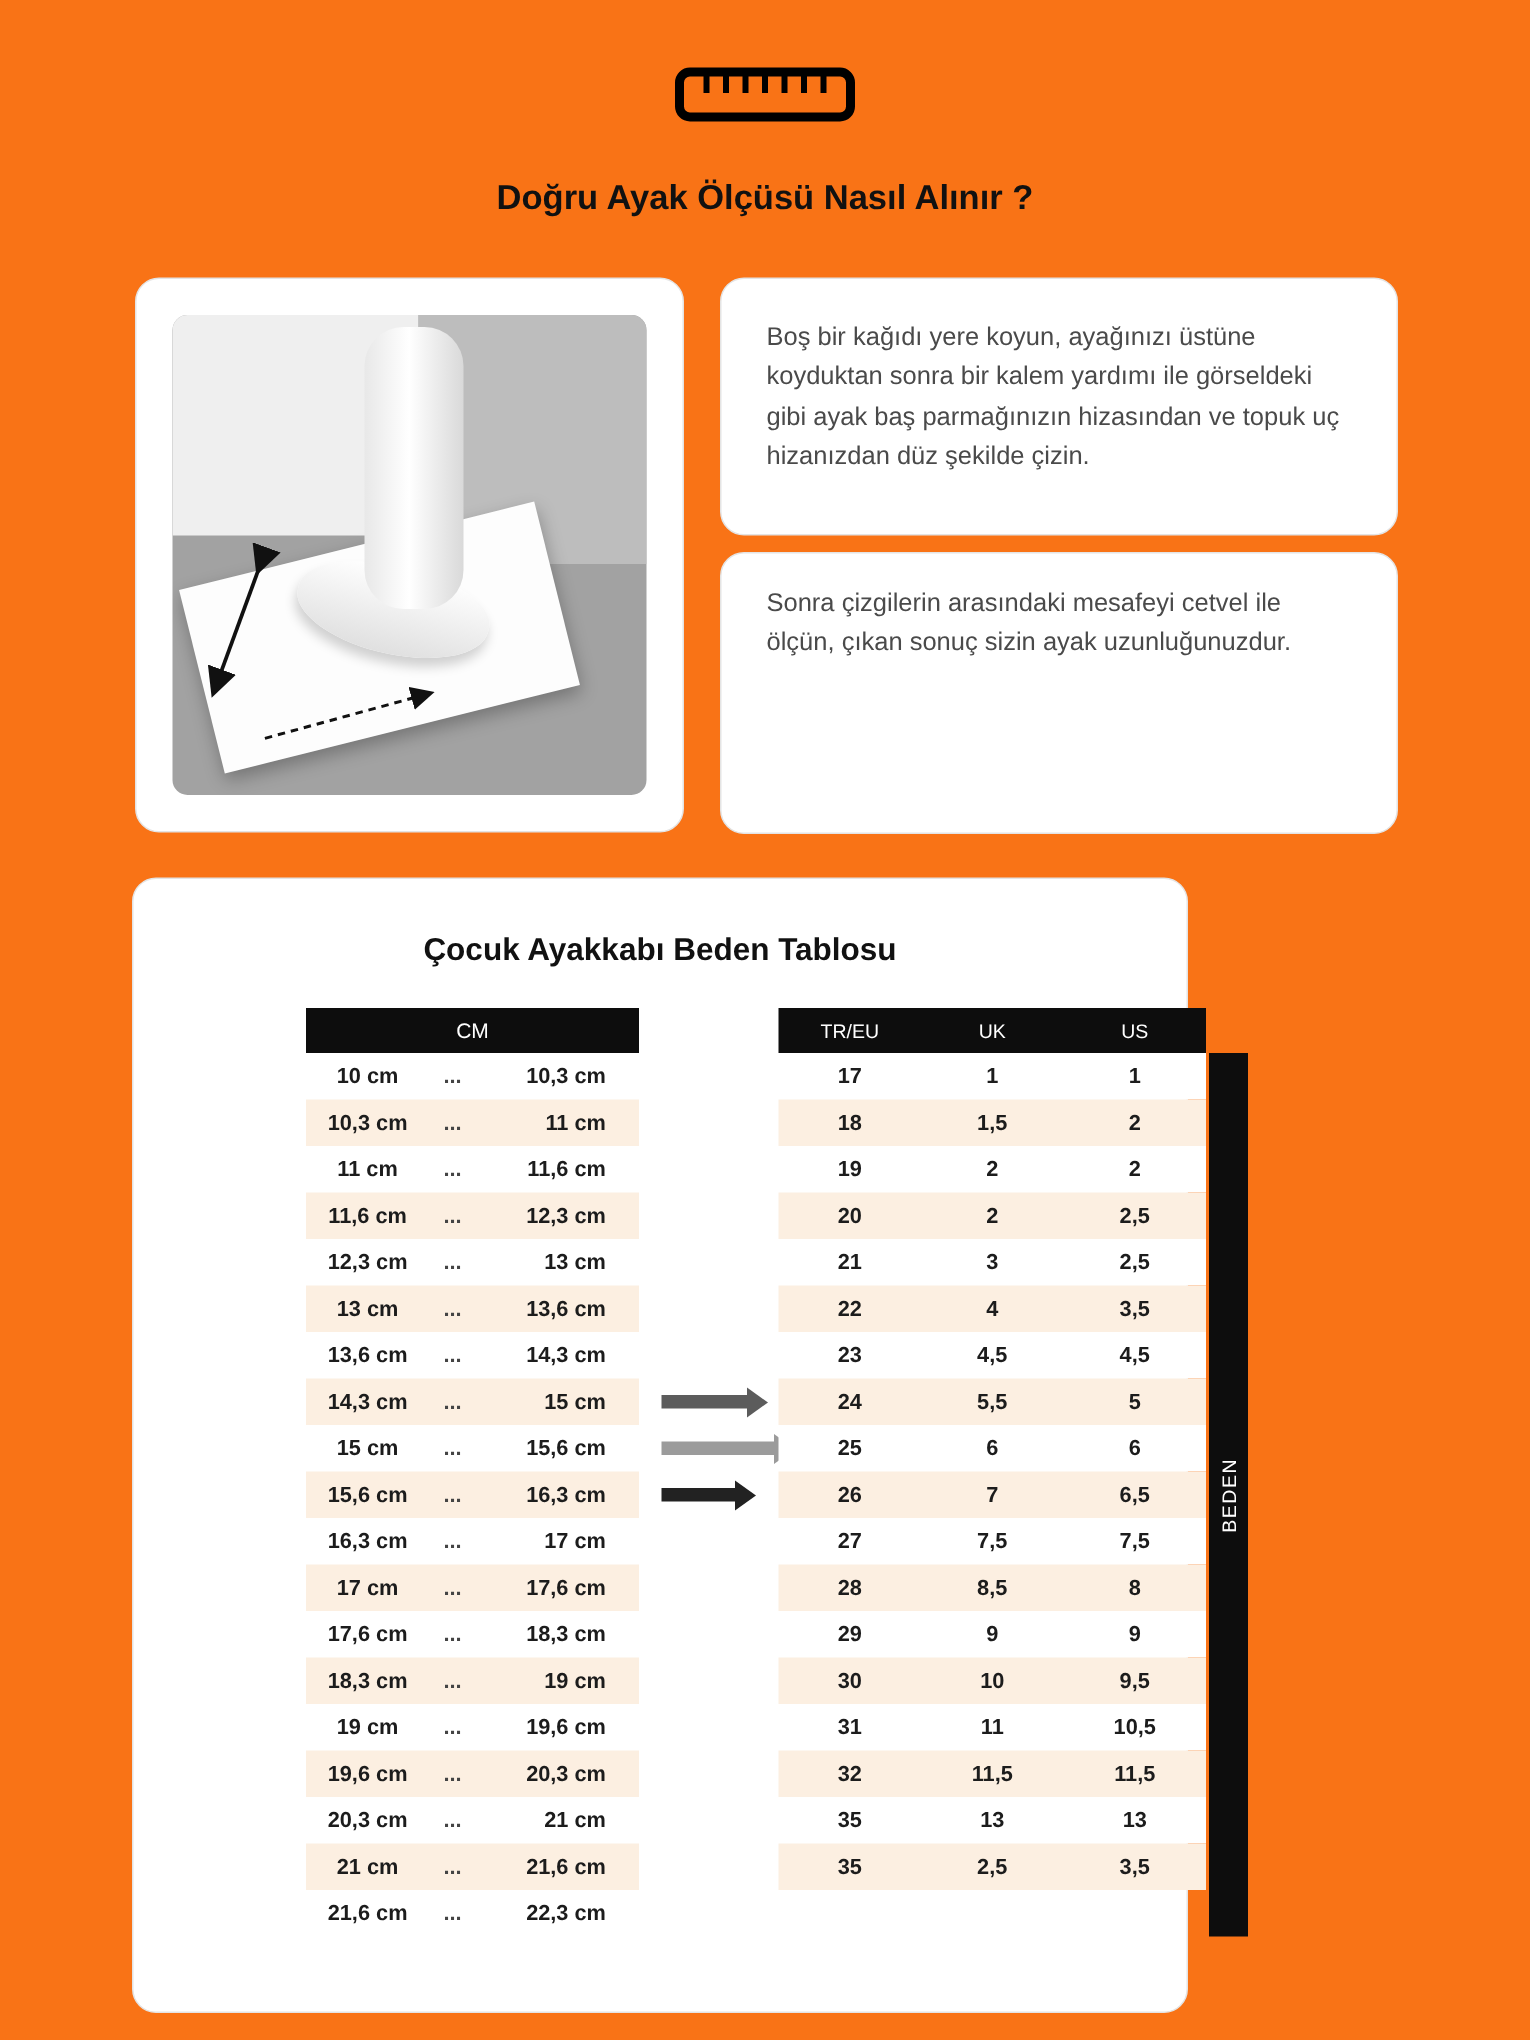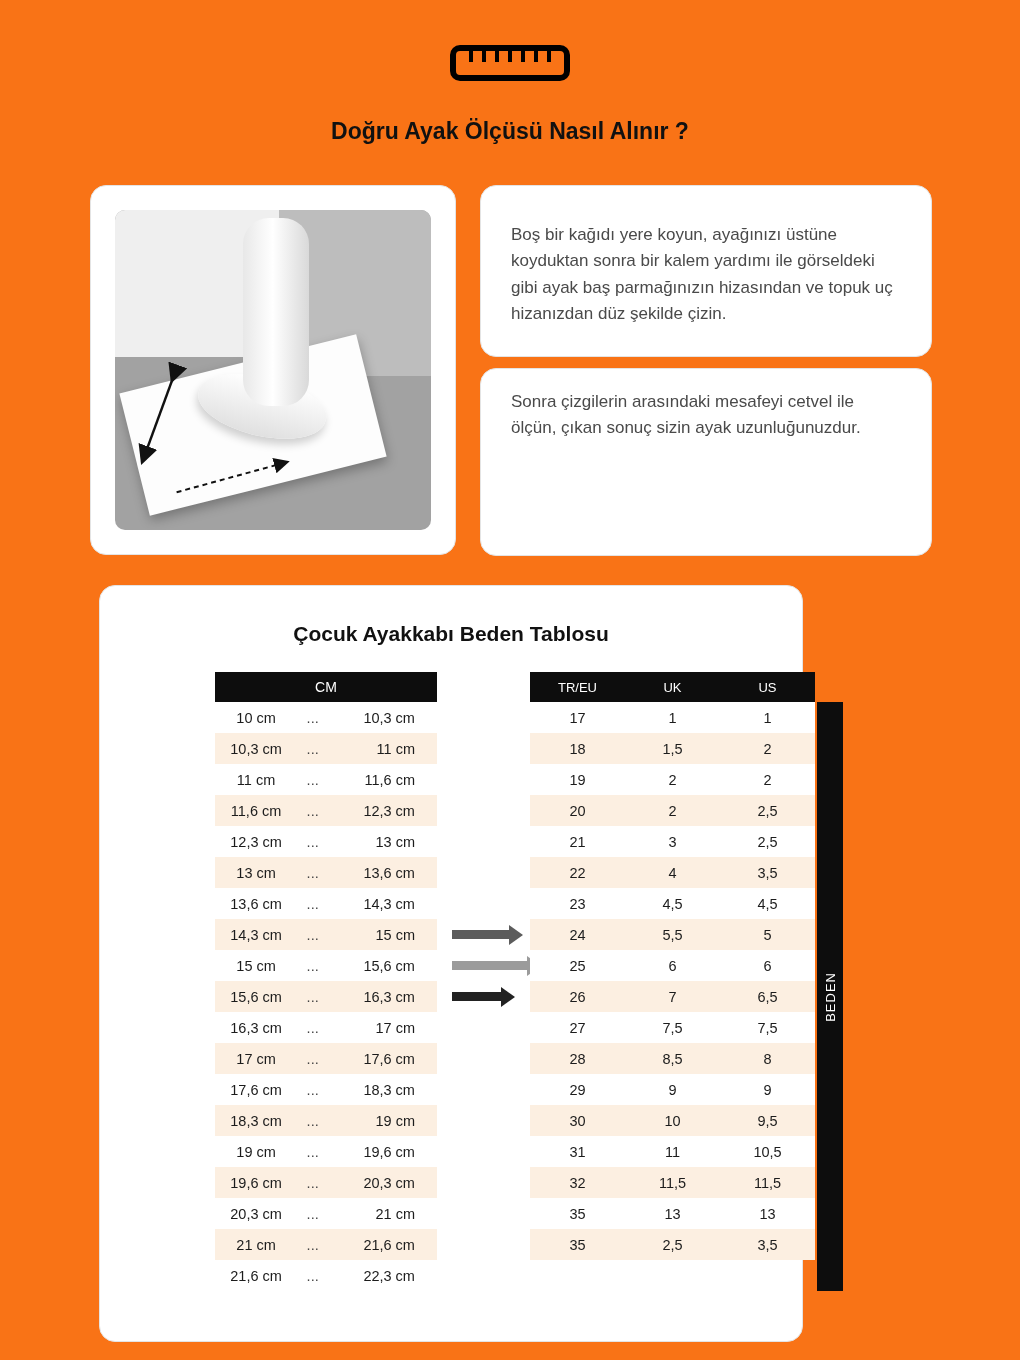--- a/index.html
+++ b/index.html
@@ -8,45 +8,45 @@
   .page { position: relative; width: 1020px; height: 1360px; margin: 0 auto; background: #f97316; overflow: hidden; }
 
   
   .ruler-wrap { position: absolute; top: 44px; left: 0; width: 100%; text-align: center; }
   .main-title { position: absolute; top: 118px; left: 0; width: 100%; text-align: center;
                 font-size: 23px; font-weight: bold; color: #111; }
 
   
   .card { position: absolute; border: 1px solid #e4e4e4; border-radius: 16px; background: #fff; }
   .photo-card  { left: 90px;  top: 185px; width: 366px; height: 370px; padding: 24px; }
-  .text-card-1 { left: 480px; top: 185px; width: 452px; height: 172px; padding: 36px 30px; }
+  .text-card-1 { left: 480px; top: 185px; width: 452px; height: 172px; padding: 26px 30px; }
   .text-card-2 { left: 480px; top: 368px; width: 452px; height: 188px; padding: 20px 30px; }
   .instruction { font-size: 17px; line-height: 1.55; color: #4a4a4a; }
 
   
   .photo { position: relative; width: 100%; height: 100%; border-radius: 10px; overflow: hidden; background: #a2a2a2; }
   .wall-left  { position: absolute; left: 0; top: 0; width: 52%; height: 46%; background: #efefef; }
   .wall-right { position: absolute; right: 0; top: 0; width: 48%; height: 52%; background: #bdbdbd; }
   .paper { position: absolute; left: 16px; top: 152px; width: 244px; height: 126px; background: #fdfdfd;
            transform: rotate(-14deg); box-shadow: 0 5px 12px rgba(0,0,0,.28); }
   .leg  { position: absolute; left: 128px; top: 8px; width: 66px; height: 188px; border-radius: 26px;
           background: linear-gradient(90deg, #e8e8e8, #ffffff 45%, #d9d9d9); }
   .foot { position: absolute; left: 82px; top: 168px; width: 130px; height: 58px;
           background: linear-gradient(180deg, #ffffff, #e0e0e0); border-radius: 50% 45% 55% 50%;
           transform: rotate(14deg); box-shadow: 0 6px 8px rgba(0,0,0,.18); }
   .measure-svg { position: absolute; left: 0; top: 0; width: 100%; height: 100%; }
 
   
-  .table-card { left: 99px; top: 585px; width: 704px; height: 757px; }
+  .table-card { left: 88px; top: 585px; width: 704px; height: 757px; }
   .table-title { position: absolute; top: 36px; left: 0; width: 100%; text-align: center;
                  font-size: 21px; font-weight: bold; color: #111; }
 
   .thead { height: 30px; background: #0d0d0d; color: #fff; display: flex; align-items: center;
            justify-content: center; font-size: 14px; }
-  .row { height: 31px; display: flex; align-items: center; font-size: 14.5px; color: #1c1c1c; background: #fff; }
+  .row { height: 31px; display: flex; align-items: center; font-size: 14.5px; color: #1c1c1c; background: #fff; font-weight: bold; }
   .rows .row:nth-child(even) { background: #fcefe1; }
 
   .cm-table { position: absolute; left: 115px; top: 86px; width: 222px; }
   .cm-from { width: 37%; text-align: center; }
   .cm-sep  { width: 14%; text-align: center; color: #444; }
   .cm-to   { width: 49%; text-align: right; padding-right: 22px; }
 
   .size-table { position: absolute; left: 430px; top: 86px; width: 285px; }
   .size-head { display: flex; justify-content: space-between; }
   .size-head span { flex: 1; text-align: center; font-size: 13px; }

